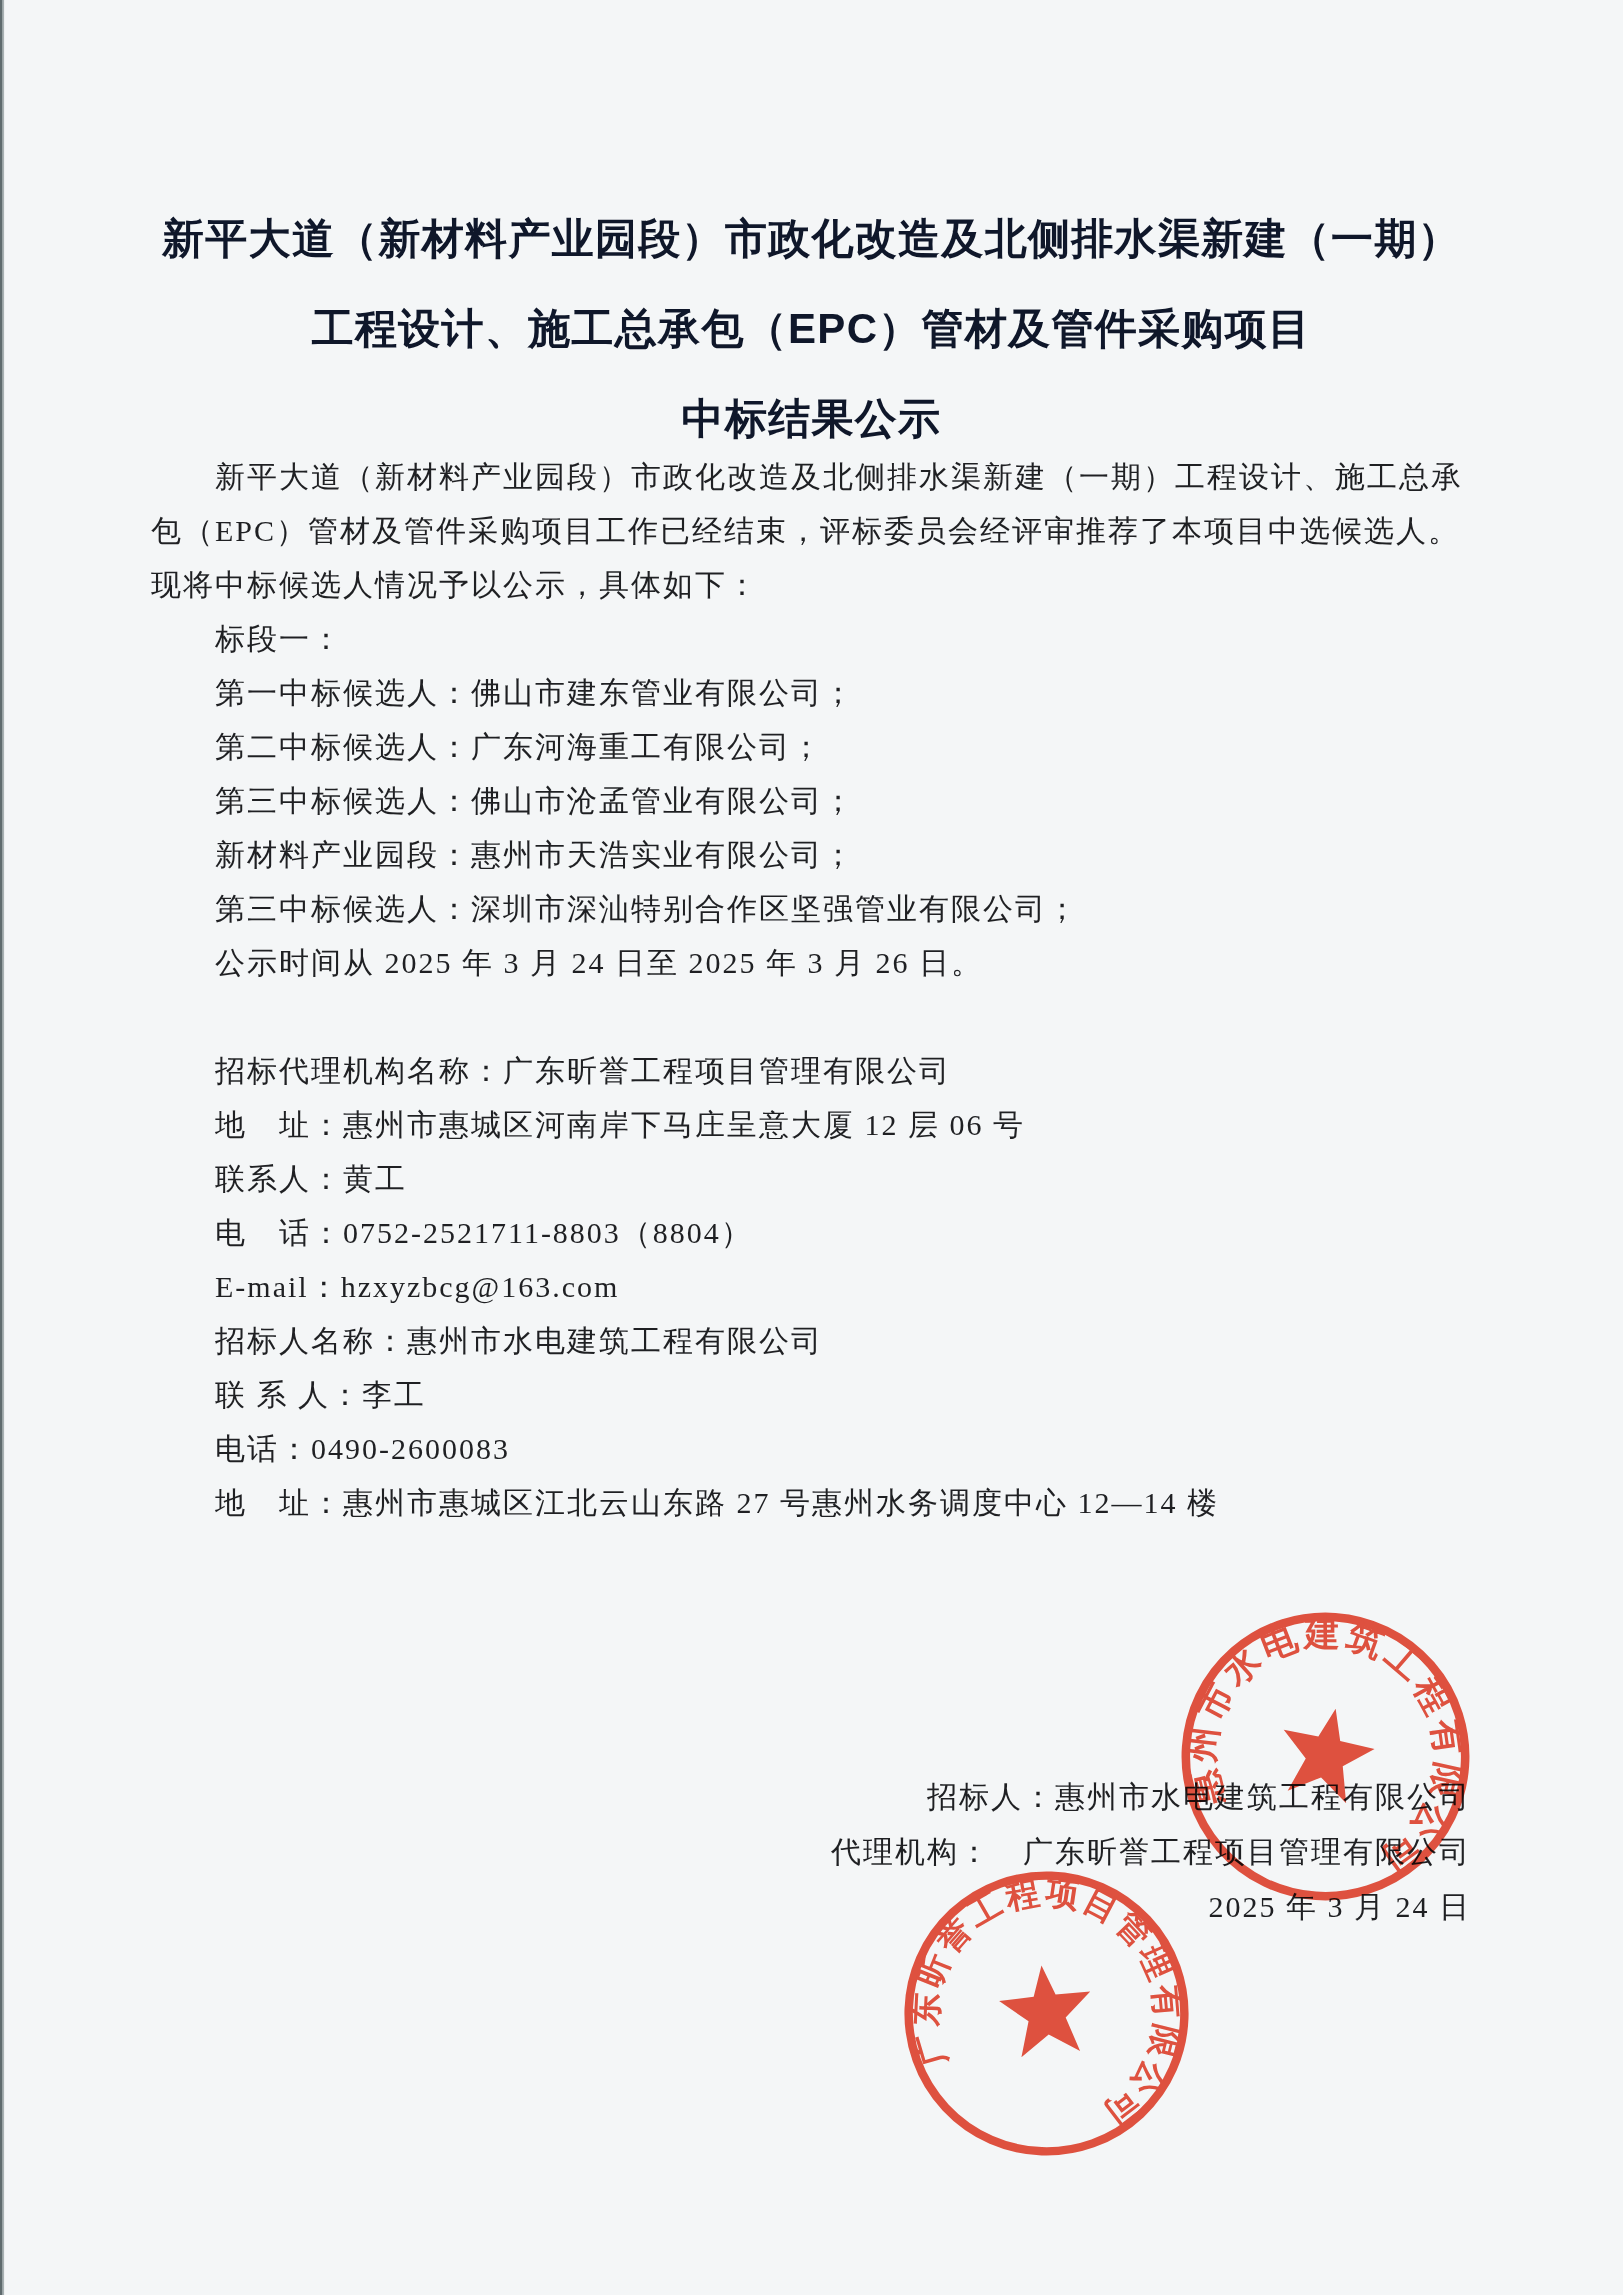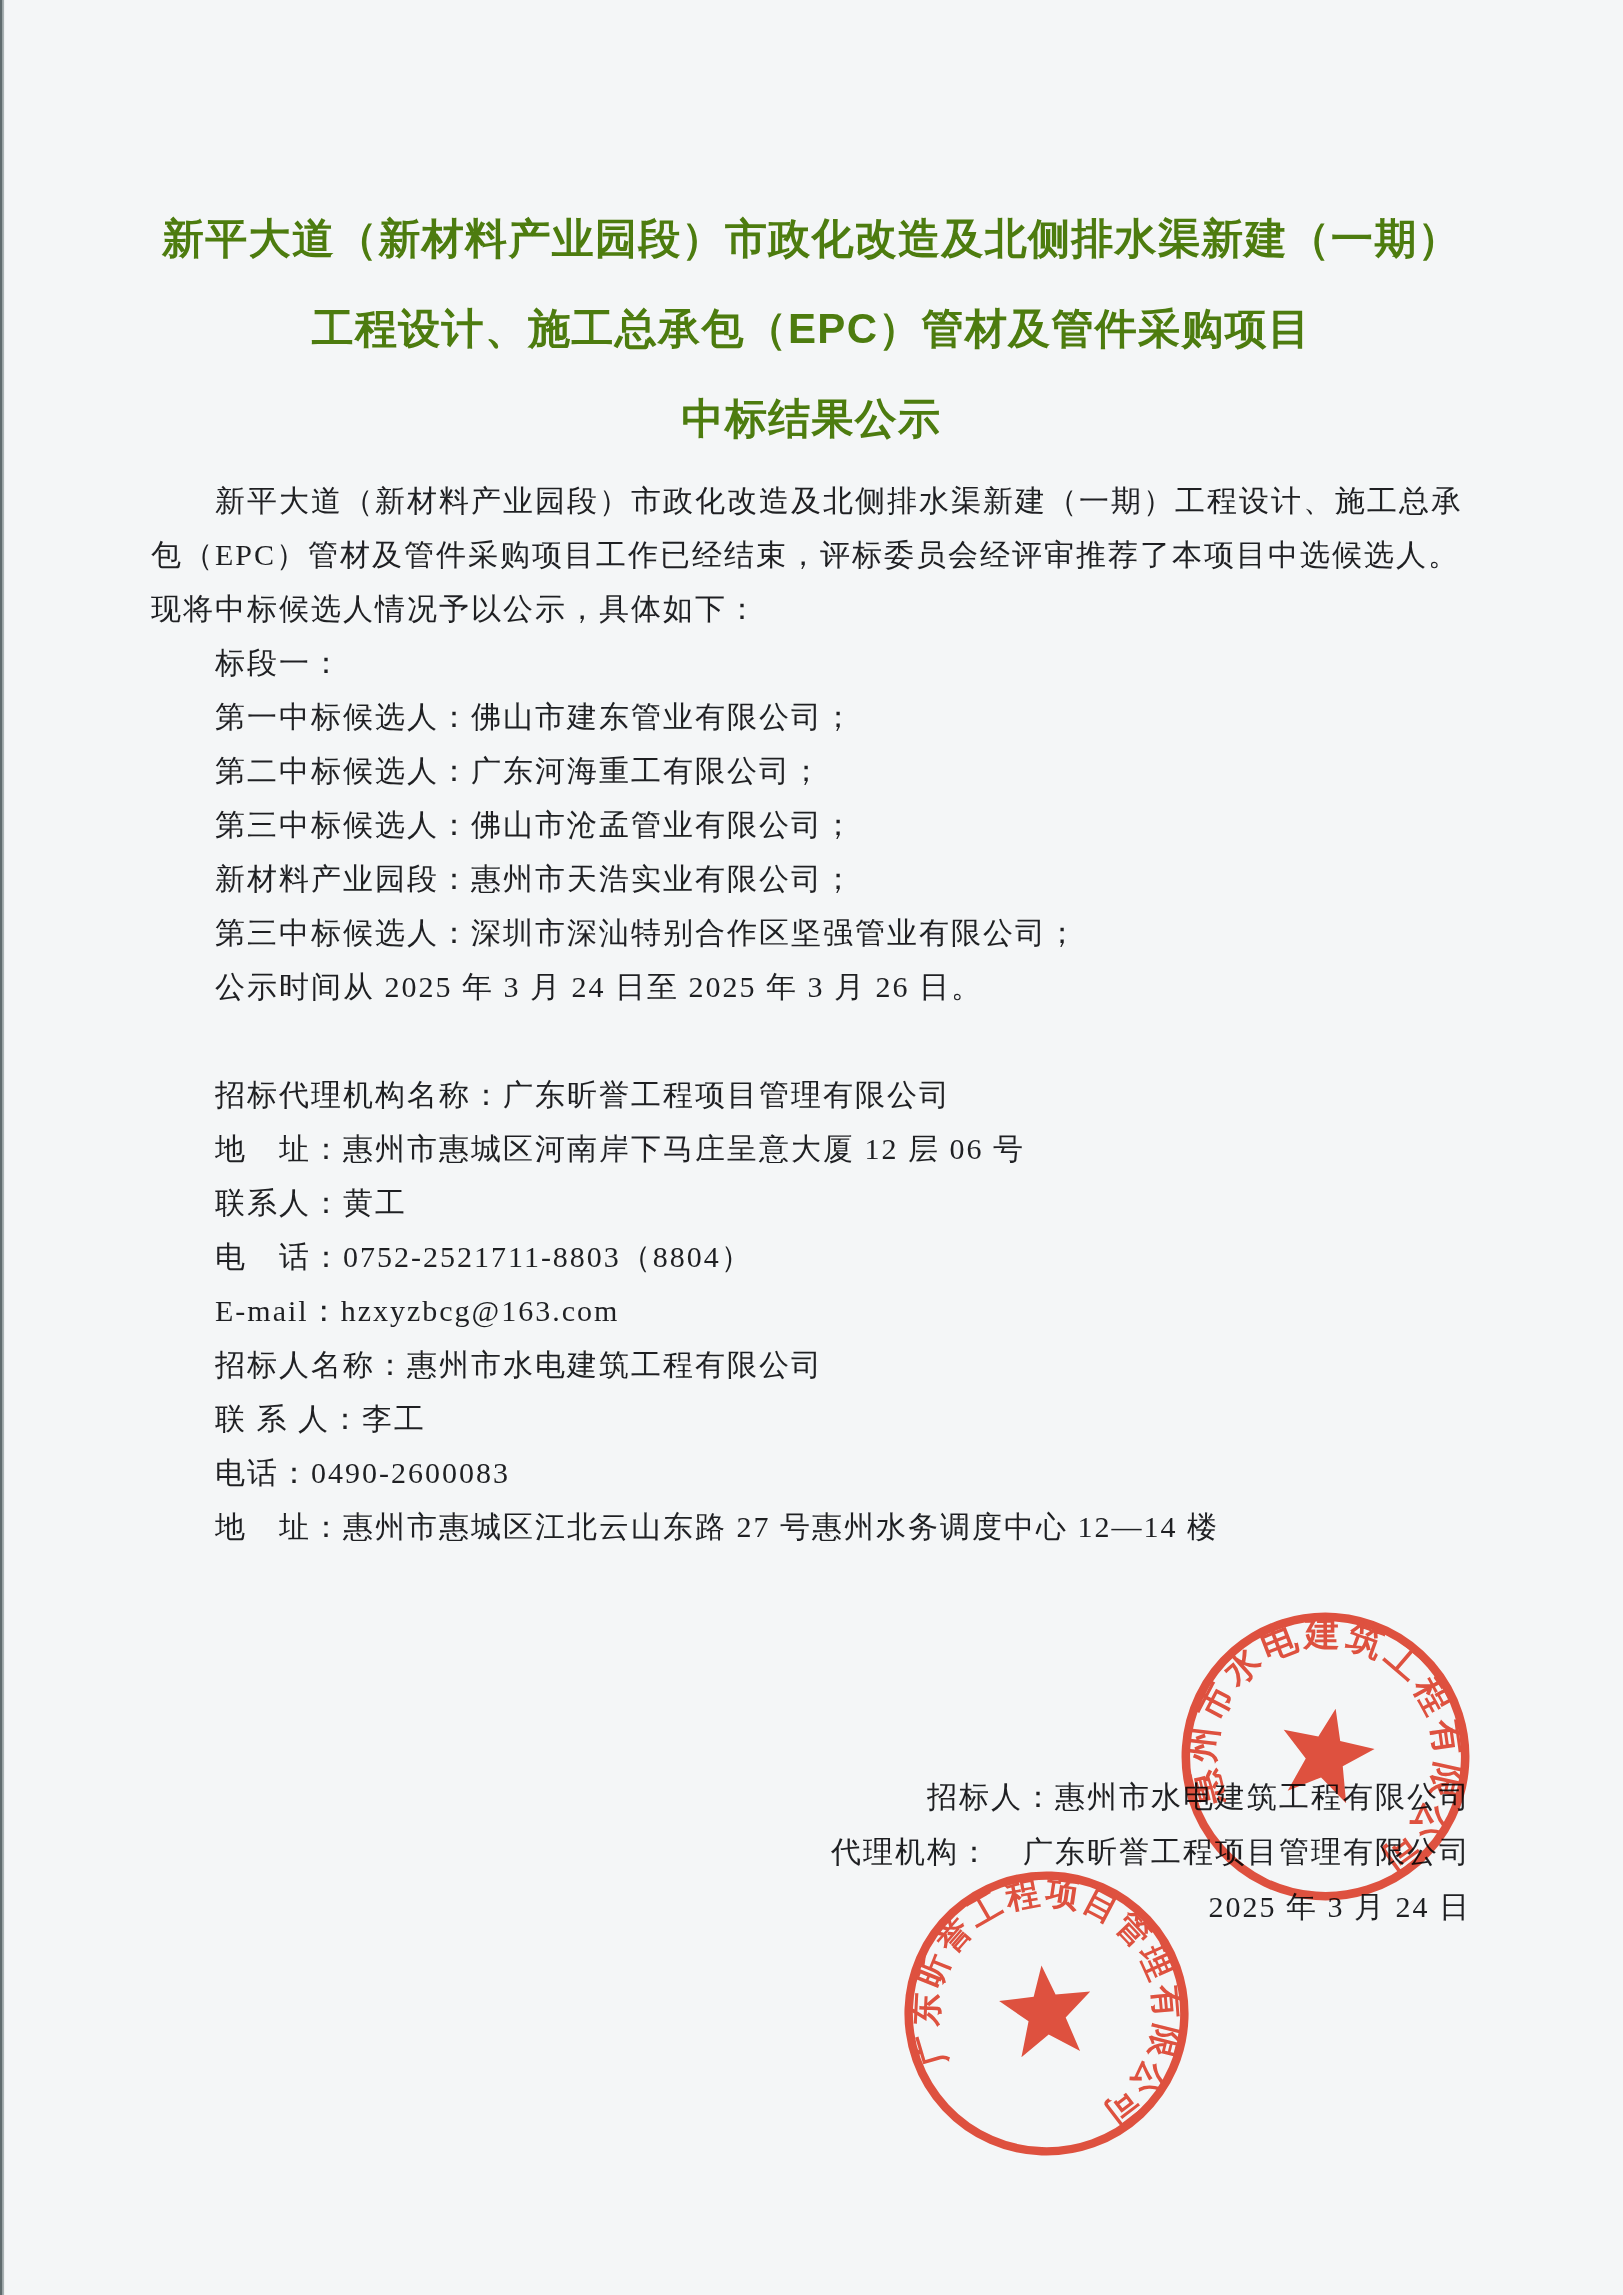--- a/index.html
+++ b/index.html
@@ -14,25 +14,25 @@
   .scan-edge {
     position:absolute; left:0; top:0; width:4.6px; height:100%;
     background:linear-gradient(to right,#5f6b6e 0 2px,#9aa4a6 2px 3.3px,rgba(170,178,180,0) 4.6px);
   }
   .title-block {
     position:absolute; left:0; right:0; top:194px;
     text-align:center;
     font-family:"Liberation Sans","DejaVu Sans",sans-serif;
     font-weight:bold;
     font-size:42px; line-height:90px; letter-spacing:1.3px;
-    color:#4d7c0f;
+    color:#0f172a;
     white-space:nowrap;
   }
   .content {
-    position:absolute; left:151px; top:474px;
+    position:absolute; left:151px; top:450px;
     font-size:30px; line-height:54px; letter-spacing:2px;
     white-space:nowrap;
   }
   .line { height:54px; }
   .indent { padding-left:64px; }
   .gap { height:54px; }
   .signature-block {
     position:absolute; right:152px; top:1769px;
     text-align:right;
     font-size:30px; line-height:55px; letter-spacing:2px;

